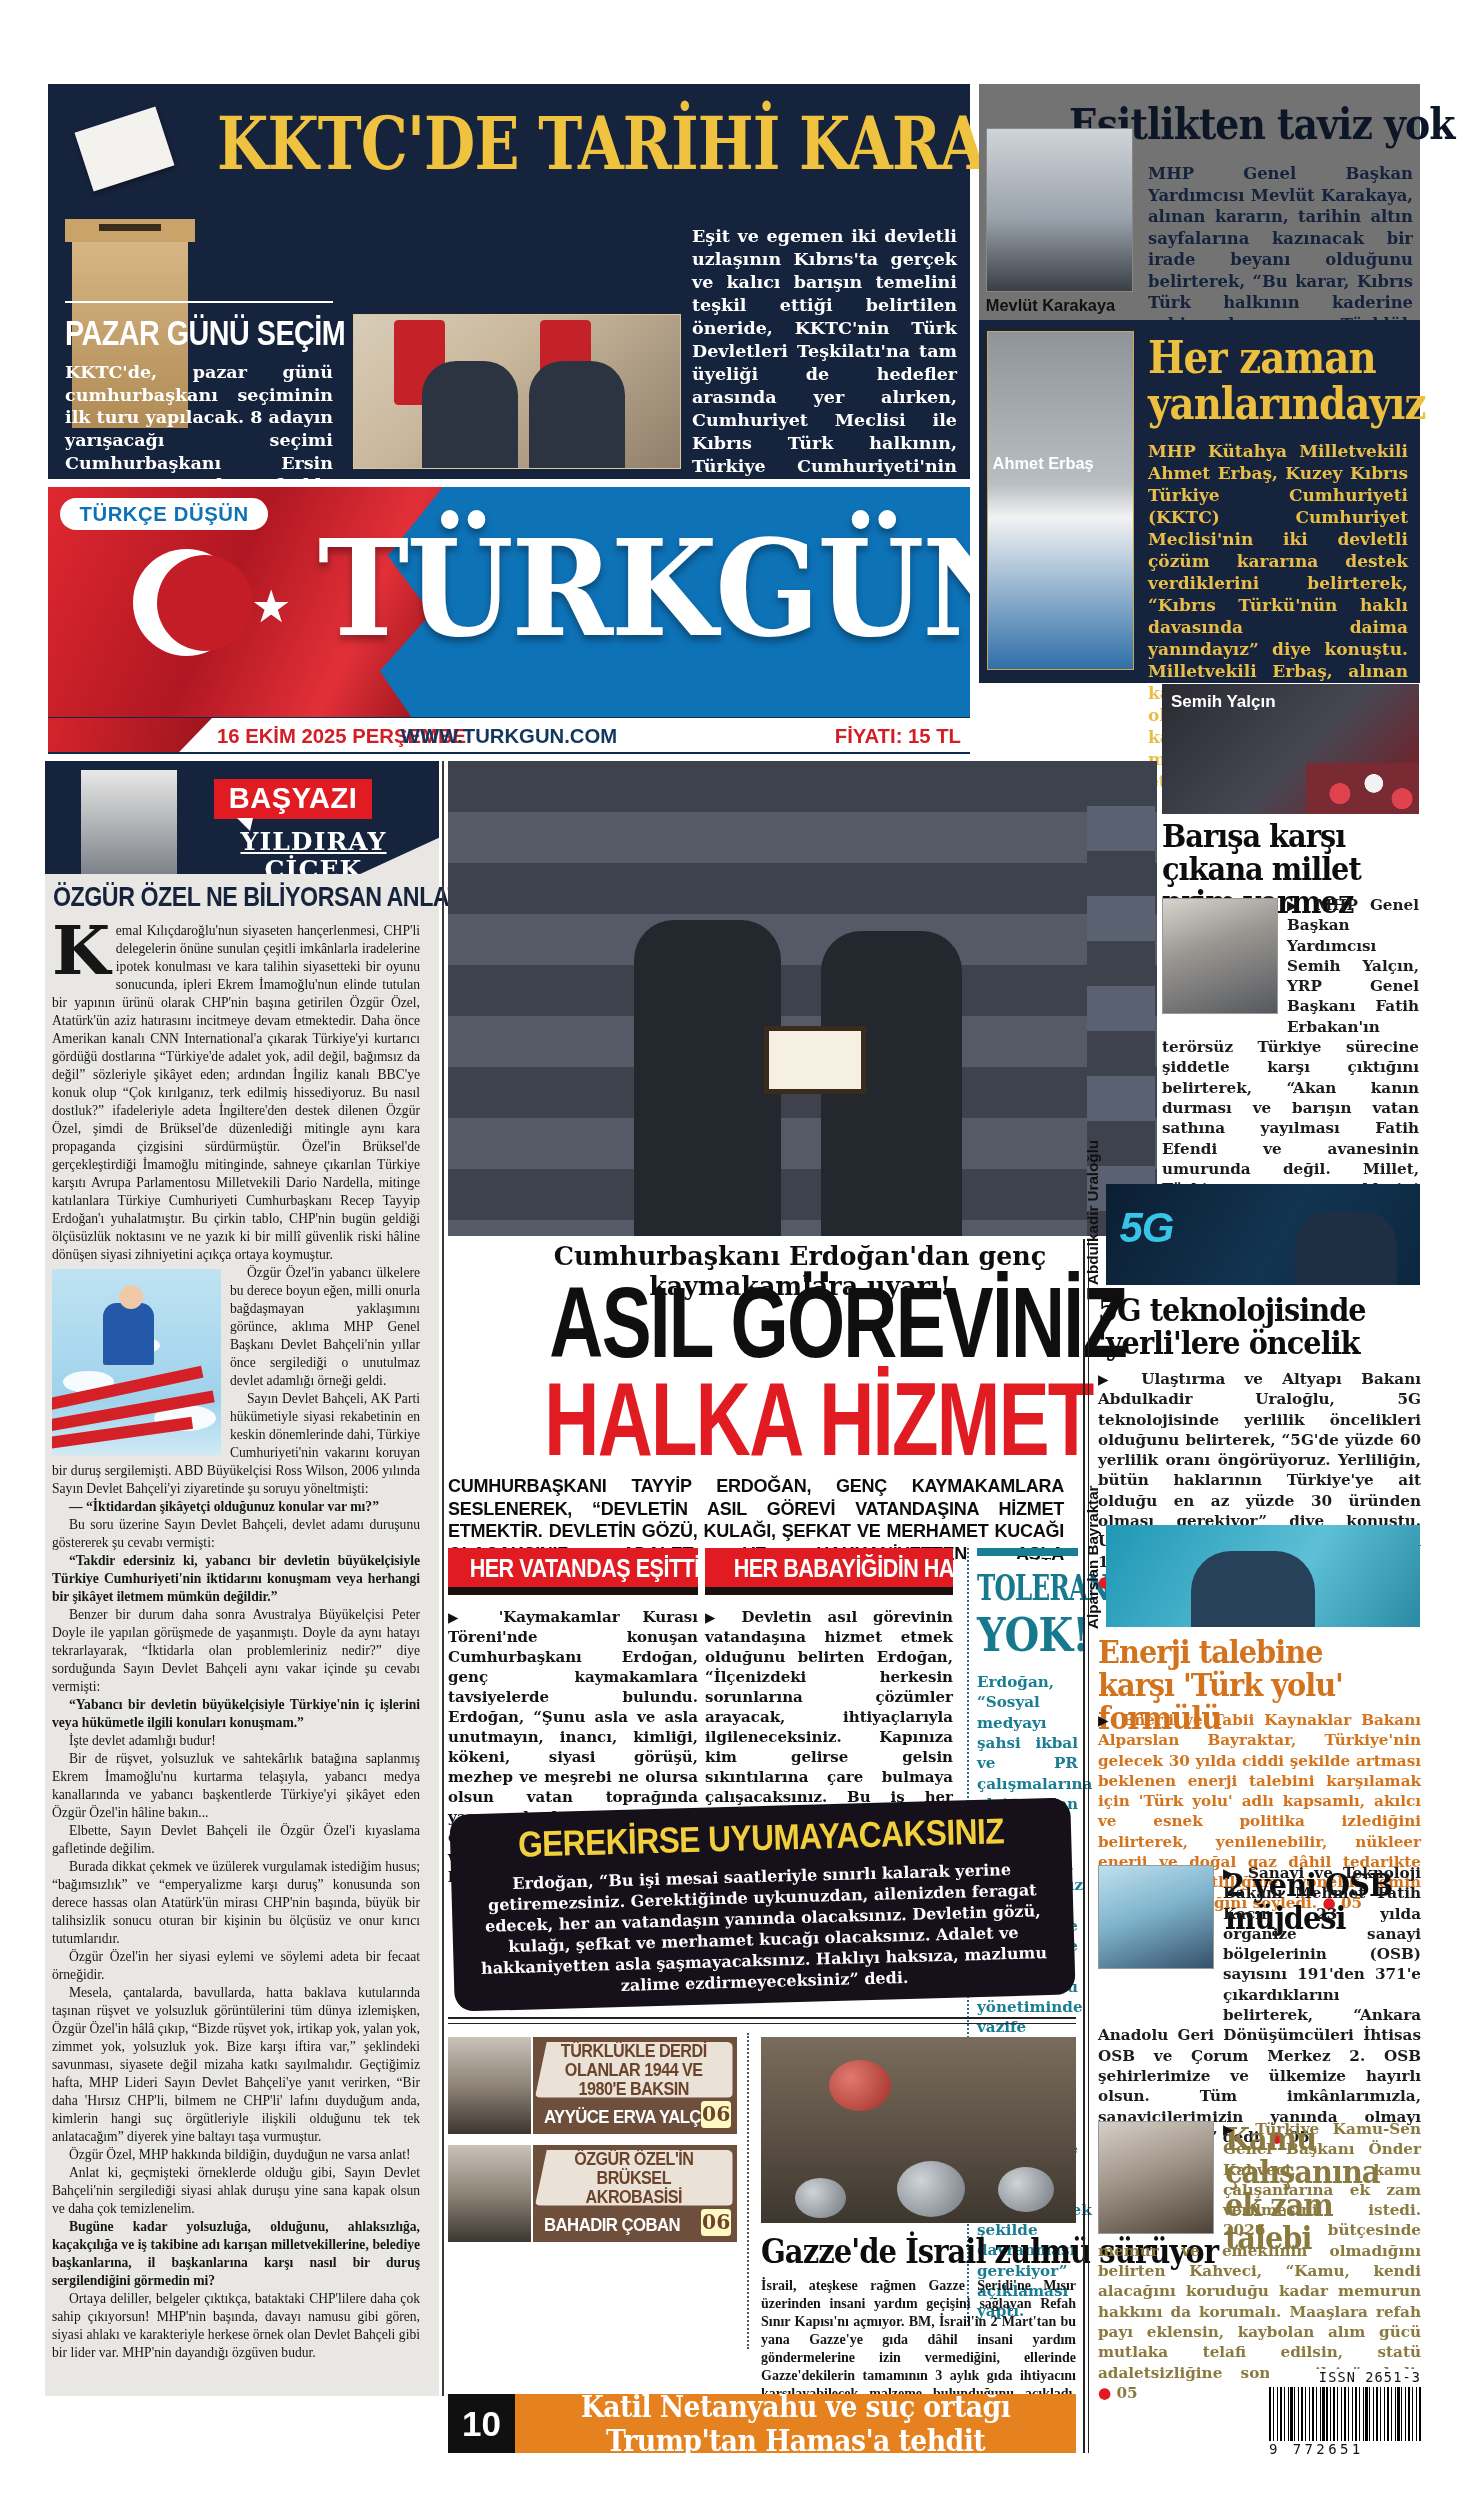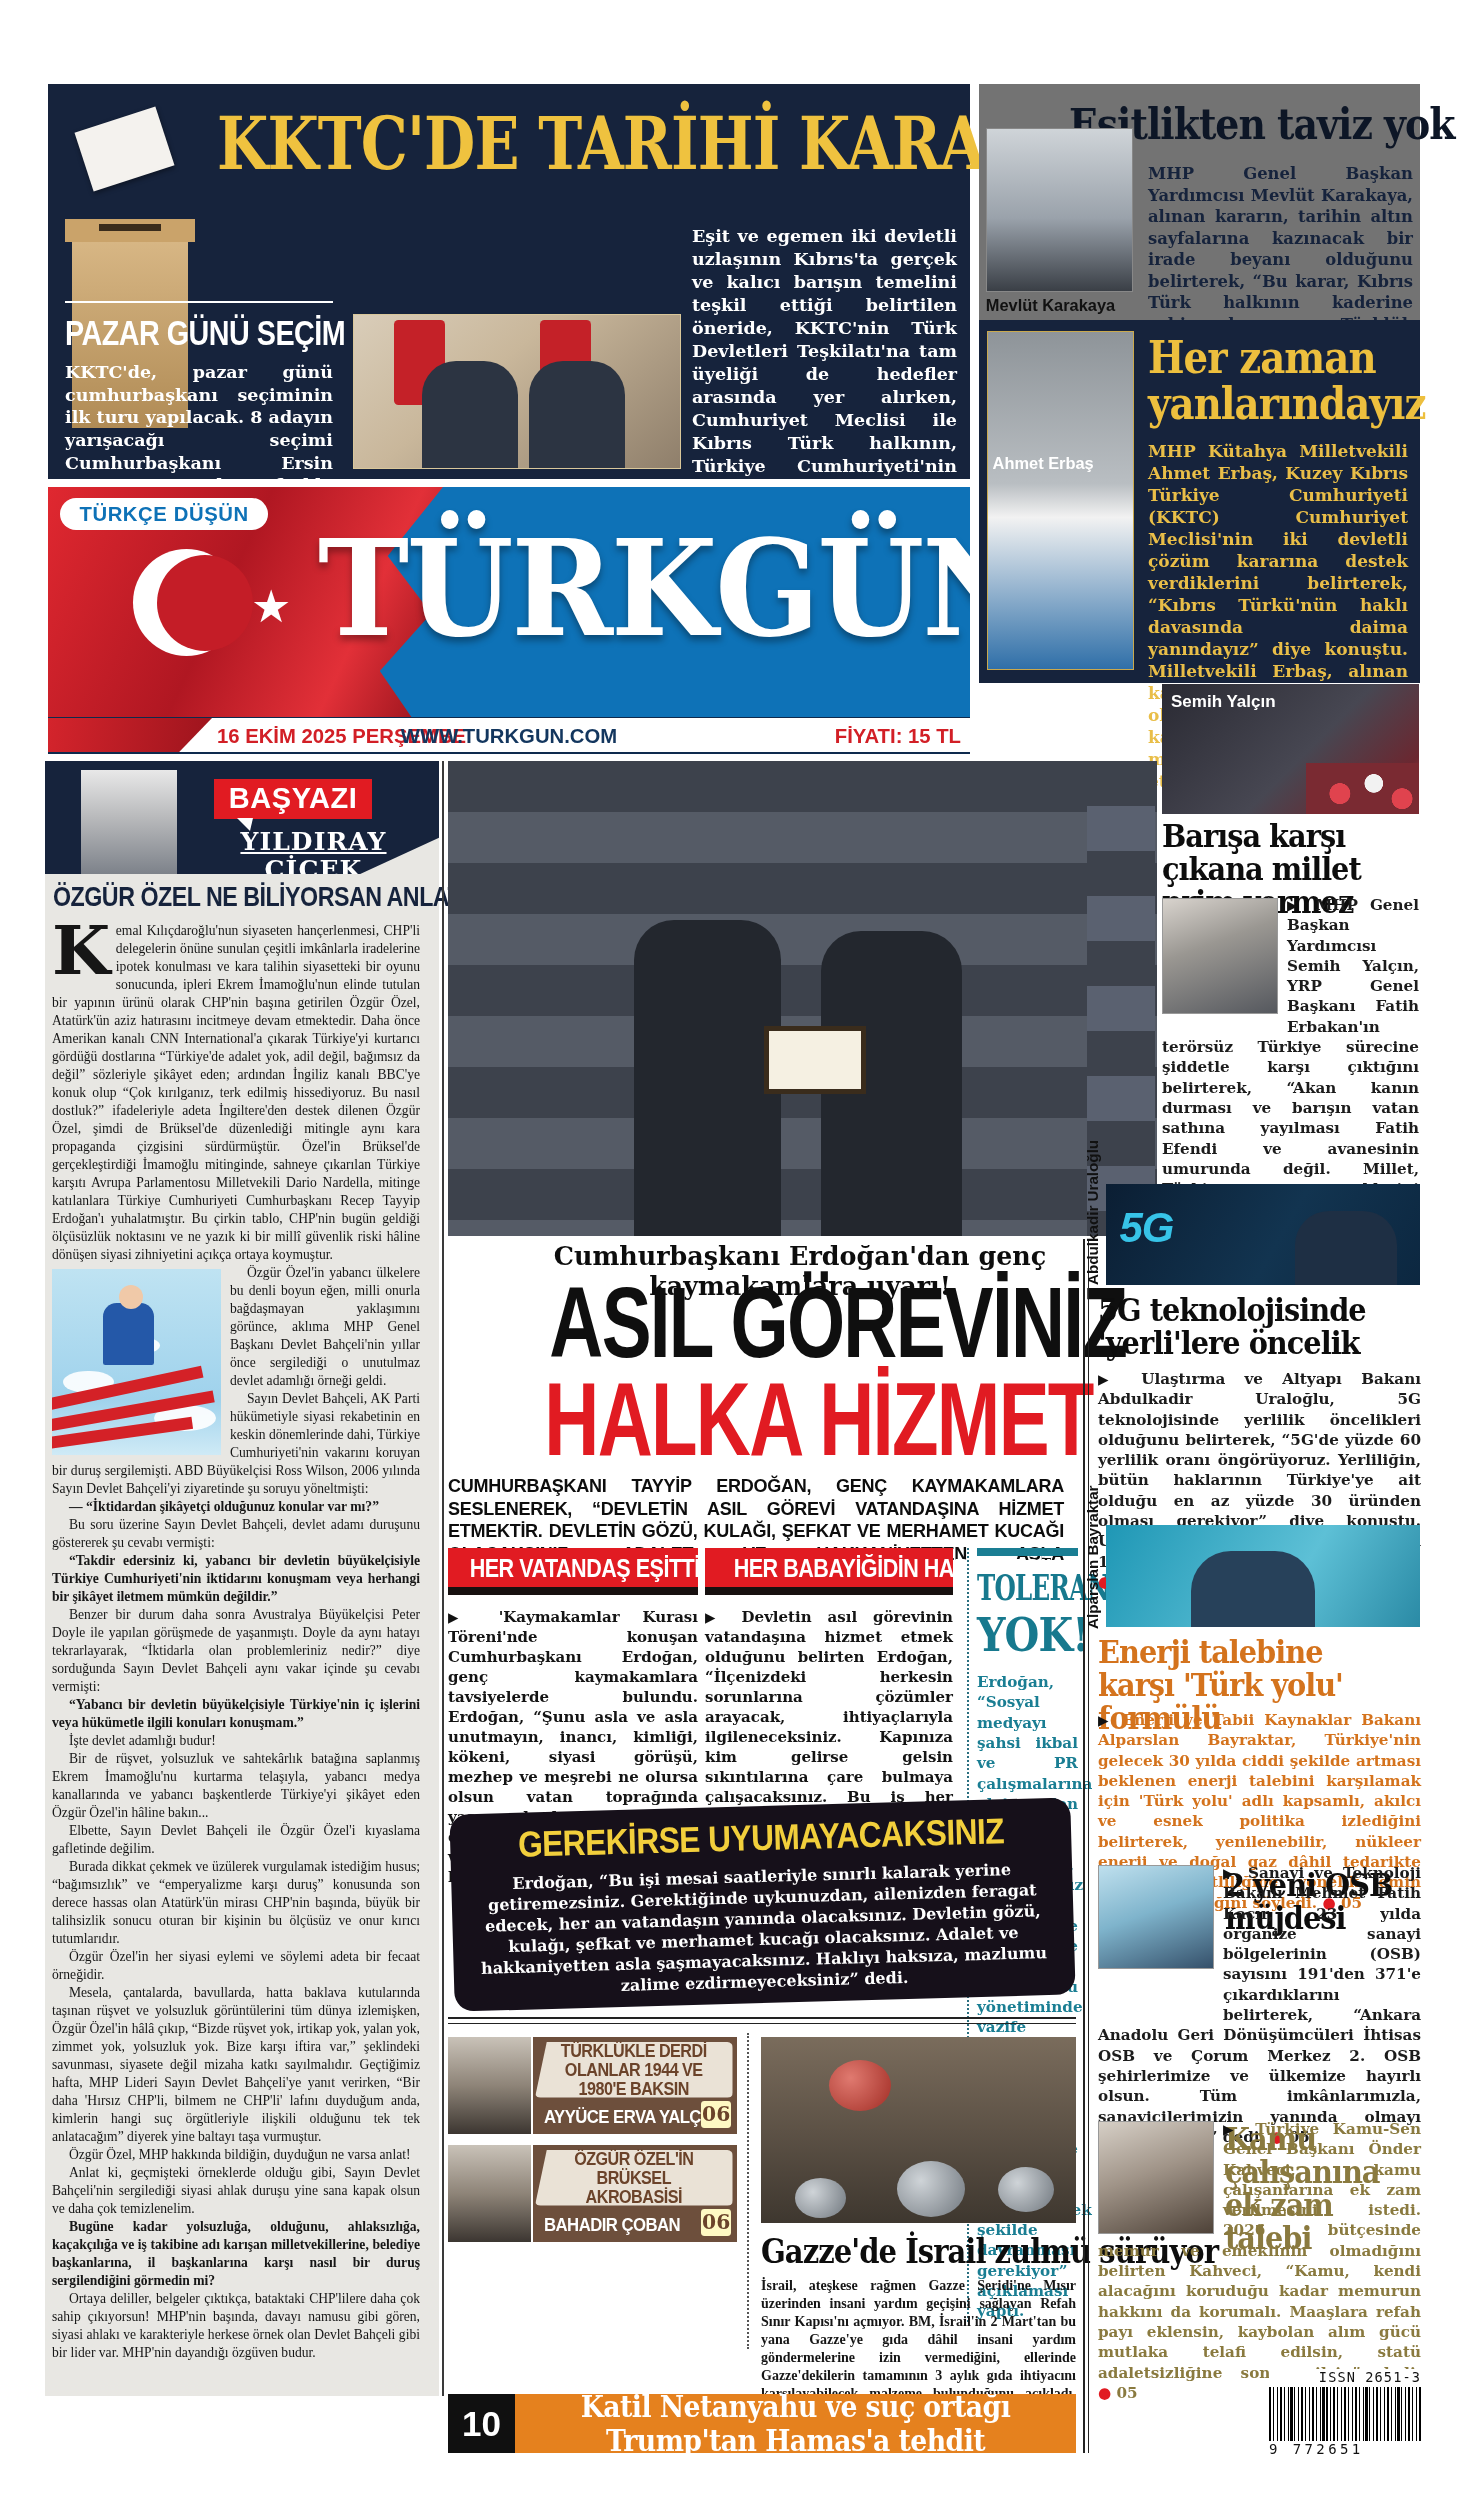--- a/index.html
+++ b/index.html
@@ -220,21 +220,21 @@
       <div class="cartoon">
         <div class="cloud" style="left:11.3px;top:102px;width:51px;height:22.6px;"></div>
         <div class="cloud" style="left:102px;top:136px;width:62px;height:26px;"></div>
         <div class="cloud" style="left:68px;top:68px;width:40px;height:17px;"></div>
         <div class="arrow" style="left:-5.6px;top:113px;width:158px;transform:rotate(-12deg);"></div>
         <div class="arrow" style="left:-5.6px;top:136px;width:169px;transform:rotate(-10deg);"></div>
         <div class="arrow" style="left:-5.6px;top:158px;width:147px;transform:rotate(-8deg);"></div>
         <div class="man"></div>
         <div class="head"></div>
       </div>
-      <p>Özgür Özel'in yabancı ülkelere bu denli boyun eğen, milli onurla bağdaşmayan yaklaşımını görünce, aklıma MHP Genel Başkanı Devlet Bahçeli'nin yıllar önce sergilediği o unutulmaz devlet adamlığı örneği geldi.</p>
+      <p>Özgür Özel'in yabancı ülkelere bu derece boyun eğen, milli onurla bağdaşmayan yaklaşımını görünce, aklıma MHP Genel Başkanı Devlet Bahçeli'nin yıllar önce sergilediği o unutulmaz devlet adamlığı örneği geldi.</p>
       <p>Sayın Devlet Bahçeli, AK Parti hükümetiyle siyasi rekabetinin en keskin dönemlerinde dahi, Türkiye Cumhuriyeti'nin vakarını koruyan bir duruş sergilemişti. ABD Büyükelçisi Ross Wilson, 2006 yılında Sayın Devlet Bahçeli'yi ziyaretinde şu soruyu yöneltmişti:</p>
       <p class="b">— “İktidardan şikâyetçi olduğunuz konular var mı?”</p>
       <p>Bu soru üzerine Sayın Devlet Bahçeli, devlet adamı duruşunu göstererek şu cevabı vermişti:</p>
       <p class="b">“Takdir edersiniz ki, yabancı bir devletin büyükelçisiyle Türkiye Cumhuriyeti'nin iktidarını konuşmam veya herhangi bir şikâyet iletmem mümkün değildir.”</p>
       <p>Benzer bir durum daha sonra Avustralya Büyükelçisi Peter Doyle ile yapılan görüşmede de yaşanmıştı. Doyle da aynı hatayı tekrarlayarak, “İktidarla olan problemleriniz nedir?” diye sorduğunda Sayın Devlet Bahçeli aynı vakar içinde şu cevabı vermişti:</p>
       <p class="b">“Yabancı bir devletin büyükelçisiyle Türkiye'nin iç işlerini veya hükümetle ilgili konuları konuşmam.”</p>
       <p>İşte devlet adamlığı budur!</p>
       <p>Bir de rüşvet, yolsuzluk ve sahtekârlık batağına saplanmış Ekrem İmamoğlu'nu kurtarma telaşıyla, yabancı medya kanallarında ve yabancı başkentlerde Türkiye'yi şikâyet eden Özgür Özel'in hâline bakın...</p>
       <p>Elbette, Sayın Devlet Bahçeli ile Özgür Özel'i kıyaslama gafletinde değilim.</p>
       <p>Burada dikkat çekmek ve üzülerek vurgulamak istediğim husus; “bağımsızlık” ve “emperyalizme karşı duruş” konusunda son derece hassas olan Atatürk'ün mirası CHP'nin başında, büyük bir talihsizlik sonucu oturan bir kişinin bu ölçüsüz ve onur kırıcı tutumlarıdır.</p>

